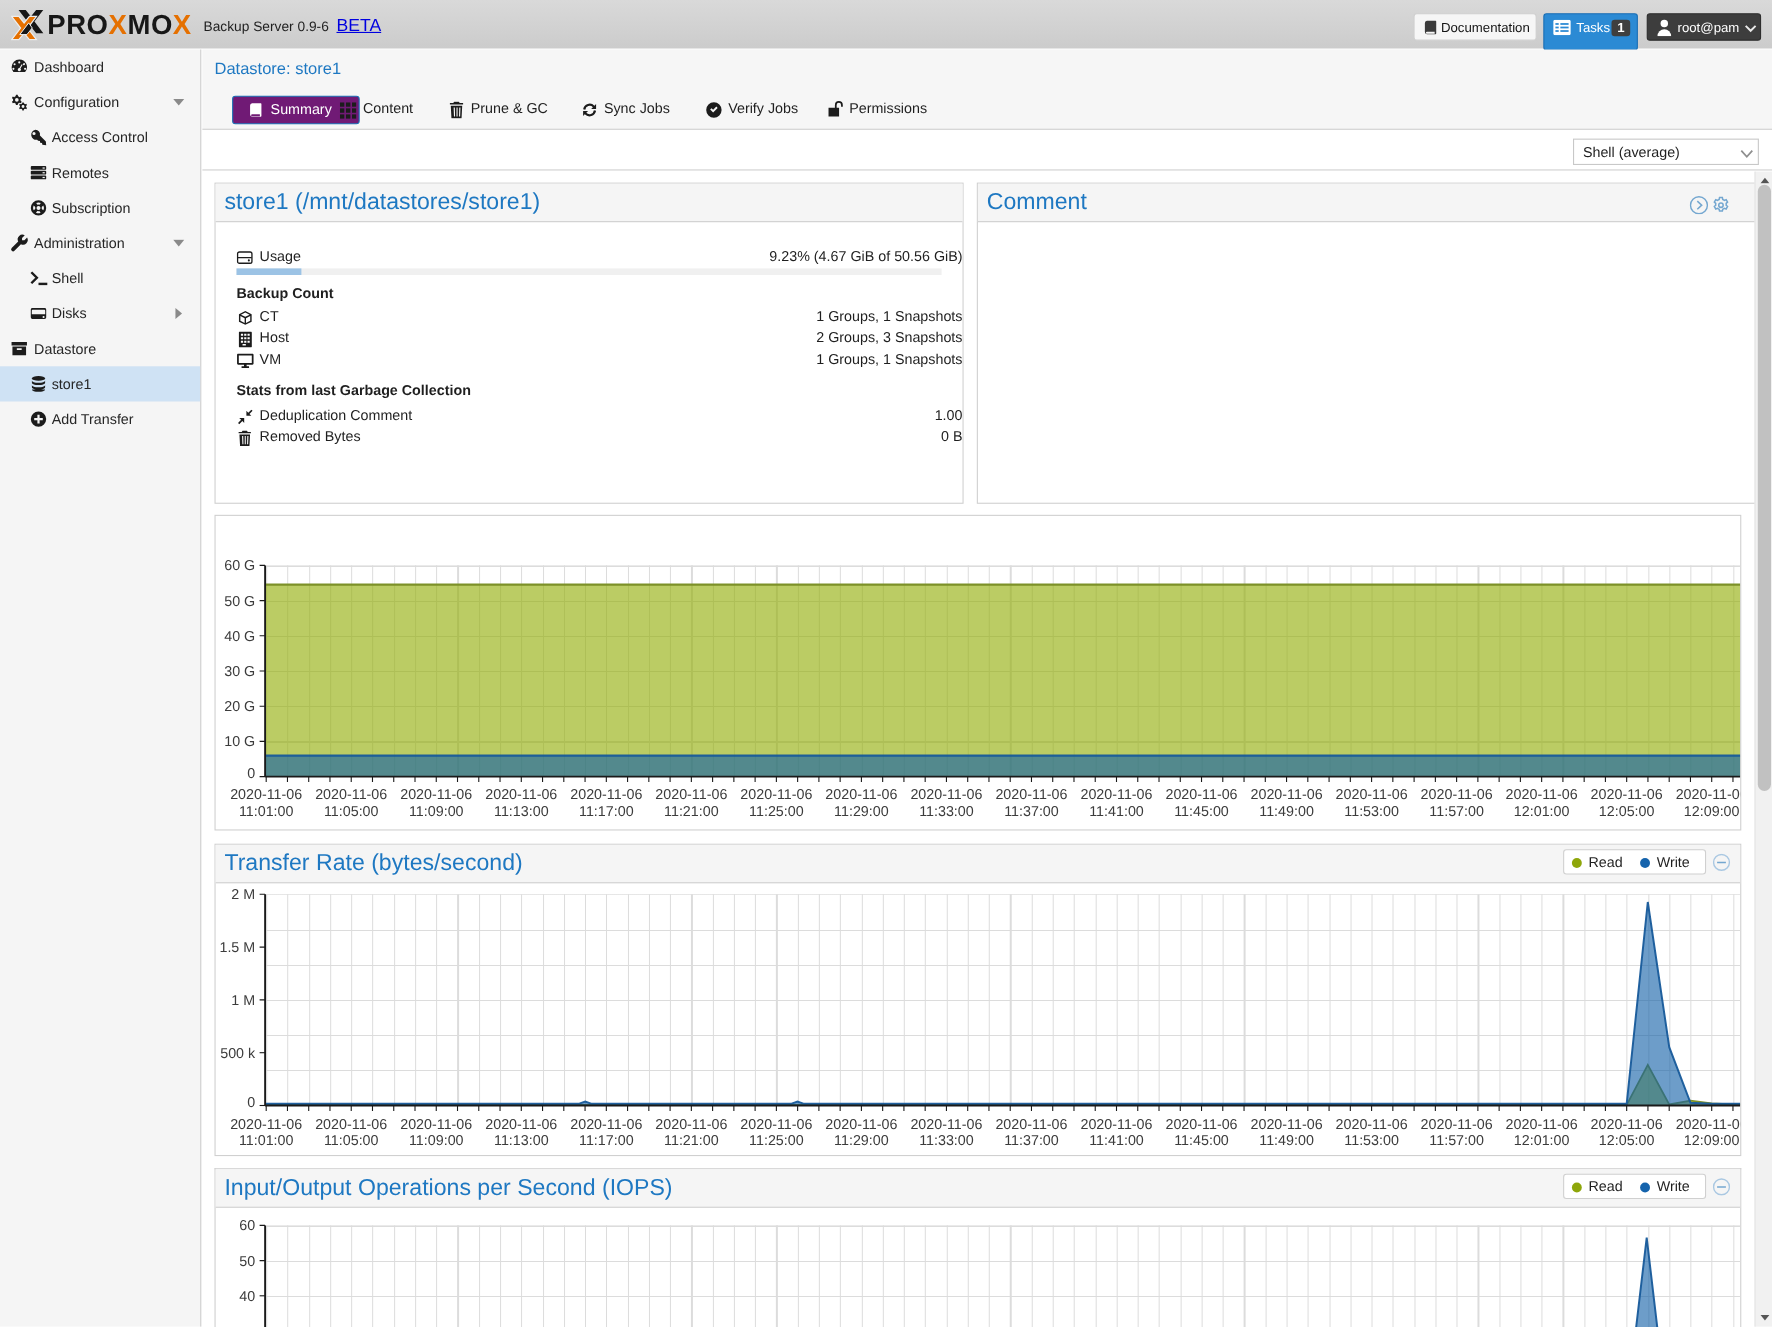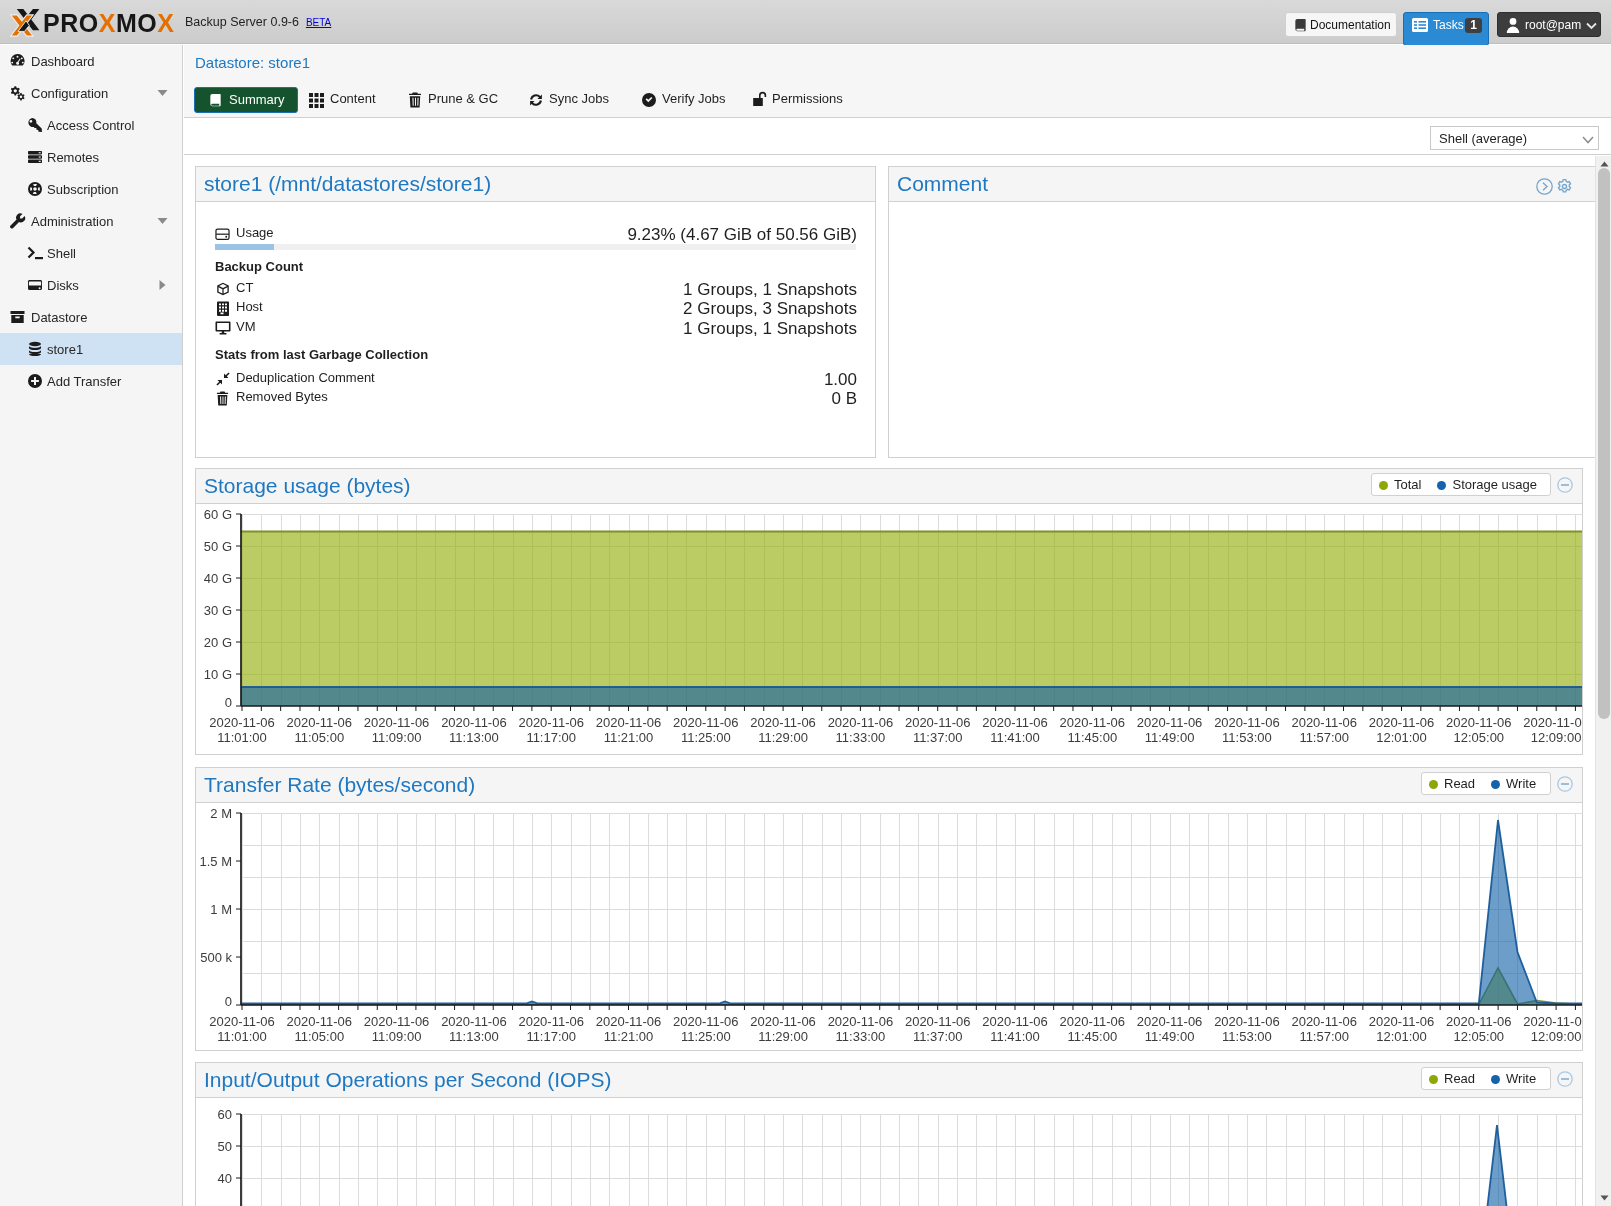--- a/index.html
+++ b/index.html
@@ -17,37 +17,37 @@
  background:#f6f6f6;border-bottom:1px solid #cfcfcf;}
 #toolbar{position:absolute;left:184px;top:119px;width:1427px;height:36px;
  background:#fff;border-bottom:1px solid #cfcfcf;}
 #content{position:absolute;left:184px;top:156px;width:1411px;height:1050px;background:#fff;}
 .panel{position:absolute;border:1px solid #d0d0d0;background:#fff;}
 .phead{position:absolute;left:0;top:0;right:0;height:35px;background:#f5f5f5;
  border-bottom:1px solid #d0d0d0;}
 .ptitle{position:absolute;left:8px;top:50%;transform:translateY(-50%);
  font-size:21px;color:#1e78c2;white-space:nowrap;}
 .row{position:absolute;font-size:13px;color:#1f1f1f;white-space:nowrap;}
-.rv{position:absolute;font-size:17px;color:#1f1f1f;white-space:nowrap;text-align:right;right:18px;}
+.rv{position:absolute;font-size:13px;color:#1f1f1f;white-space:nowrap;text-align:right;right:0;}
 .bold{font-weight:bold;}
 .tab{position:absolute;top:42px;height:26px;font-size:13px;color:#1f1f1f;white-space:nowrap;}
 .legend{position:absolute;height:23px;background:#fff;border:1px solid #d0d0d0;
  border-radius:3px;font-size:13px;color:#1f1f1f;}
 .dot{display:inline-block;width:9px;height:9px;border-radius:50%;vertical-align:-1px;}
 </style>
 </head>
 <body>
 <div id="topbar">
   <svg class="abs" style="left:10px;top:9px" width="30" height="28" viewBox="0 0 30 28">
       <path fill="#171717" d="M6.8 0 H13.3 L18.1 6.0 22.9 0 H29.4 L21.3 10.6 29.4 21.2 H22.9 L18.1 15.2 13.3 21.2 H6.8 L14.9 10.6 Z"></path>
       <path fill="#e57000" stroke="#ededed" stroke-width="1.1" d="M0.6 5.9 H7.1 L11.9 11.9 16.7 5.9 H23.2 L15.1 16.5 23.2 27.1 H16.7 L11.9 21.1 7.1 27.1 H0.6 L8.7 16.5 Z"></path>
       <path fill="#171717" stroke="#ededed" stroke-width="0.9" d="M14.9 10.6 L18.1 15.2 13.3 21.2 H6.8 Z" transform="translate(1.2,1.2)"></path>
   </svg>
   <div class="abs" style="left:43px;top:9px;font-size:25px;font-weight:bold;letter-spacing:0.5px;color:#171717">PR<span>O</span><span style="color:#e57000">X</span>M<span>O</span><span style="color:#e57000">X</span></div>
-  <div class="abs" style="left:185px;top:15px;font-size:12.5px;color:#1f1f1f;">Backup Server 0.9-6&nbsp;&nbsp;<a style="color:#0000e0;text-decoration:underline;font-size:10px;">BETA</a></div>
+  <div class="abs" style="left:185px;top:15px;font-size:12.5px;color:#1f1f1f;">Backup Server 0.9-6&nbsp;&nbsp;<a style="color:#0000e0;text-decoration:underline;font-size:16px;">BETA</a></div>
   <div class="abs" style="left:1285px;top:12px;width:112px;height:25px;background:#f6f6f6;border:1px solid #cfcfcf;border-radius:3px;font-size:12px;color:#141414;">
     <svg class="abs" style="left:7px;top:5px" width="15" height="15" viewBox="0 0 16 16">
         <path fill="#3a3a3a" d="M4.5 1h8c.8 0 1 .4 1 1v11c0 .8-.4 1-1 1h-8A2.2 2.2 0 0 1 2.5 11.8V3.2A2.2 2.2 0 0 1 4.5 1zm0 10.5a1 1 0 0 0 0 2h7.5v-2zM5 3h6v1.2H5z"></path>
       </svg>
     <span class="abs" style="left:24px;top:5px">Documentation</span>
   </div>
   <div class="abs" style="left:1403px;top:12px;width:86px;height:34px;background:#2b8ad4;border:1px solid #1a6eb4;border-radius:3px;font-size:12px;color:#fff;">
     <svg class="abs" style="left:8px;top:5px" width="16" height="14" viewBox="0 0 16 14">
         <rect x="0" y="0" width="16" height="14" rx="1.5" fill="#fff"></rect>
         <rect x="2" y="3" width="3" height="1.6" fill="#2b8ad4"></rect>
@@ -157,21 +157,21 @@
   </div>
   <div class="nav" style="top:320px">
     <svg style="left:27px" width="16" height="16" viewBox="0 0 16 16">
         <path fill="#1c1c1c" d="M8 1a7 7 0 1 0 0 14A7 7 0 0 0 8 1zm3.9 8H9v2.9H7V9H4.1V7H7V4.1h2V7h2.9z"></path>
       </svg>
     <span class="txt" style="left:47px">Add Transfer</span>
   </div>
 </div>
 <div id="mainhead">
   <div class="abs" style="left:11px;top:9px;font-size:15px;color:#1e78c2;">Datastore: store1</div>
-  <div class="abs tab" style="left:10px;width:104px;background:#14532d;border:1px solid #1a6eb4;border-radius:3px;color:#fff;">
+  <div class="abs tab" style="left:27px;width:116px;background:#701a75;border:1px solid #1a6eb4;border-radius:3px;color:#fff;">
     <svg class="abs" style="left:13px;top:5px" width="15" height="15" viewBox="0 0 16 16">
         <path fill="#fff" d="M4.5 1h8c.8 0 1 .4 1 1v11c0 .8-.4 1-1 1h-8A2.2 2.2 0 0 1 2.5 11.8V3.2A2.2 2.2 0 0 1 4.5 1zm0 10.5a1 1 0 0 0 0 2h7.5v-2zM5 3h6v1.2H5z"></path>
       </svg>
     <span class="abs" style="left:34px;top:4px">Summary</span>
   </div>
   <div class="abs tab" style="left:125px;">
     <svg class="abs" style="left:0px;top:6px" width="15" height="15" viewBox="0 0 15 15">
         <g fill="#1c1c1c">
           <rect x="0" y="0" width="4" height="4"></rect>
           <rect x="5.5" y="0" width="4" height="4"></rect>
@@ -272,28 +272,20 @@
   <svg class="abs" style="left:647px;top:11px" width="17" height="17" viewBox="0 0 17 17">
       <circle cx="8.5" cy="8.5" r="7.7" fill="none" stroke="#74a7d0" stroke-width="1.3"></circle>
       <path d="M7 4.8 L11 8.5 L7 12.2" fill="none" stroke="#74a7d0" stroke-width="1.4"></path>
     </svg>
   <svg class="abs" style="left:667px;top:11px" width="17" height="17" viewBox="0 0 16 16">
       <path fill="none" stroke="#74a7d0" stroke-width="1.3" d="M6.8 1.5h2.4l.35 1.6a5 5 0 0 1 1.35.8l1.55-.55 1.2 2.1-1.2 1.05a5 5 0 0 1 0 1.6l1.2 1.05-1.2 2.1-1.55-.55a5 5 0 0 1-1.35.8l-.35 1.6H6.8l-.35-1.6a5 5 0 0 1-1.35-.8l-1.55.55-1.2-2.1 1.2-1.05a5 5 0 0 1 0-1.6L2.35 5.45l1.2-2.1 1.55.55a5 5 0 0 1 1.35-.8z"></path>
       <circle cx="8" cy="8" r="1.9" fill="none" stroke="#74a7d0" stroke-width="1.3"></circle>
     </svg>
 </div>
 <div class="panel" style="left:195px;top:468px;width:1388px;height:287px;">
-  <div class="phead">
-      <span class="ptitle">Storage usage (bytes)</span>
-  <div class="legend" style="left:1175px;top:4px;width:180px;line-height:21px;white-space:nowrap;padding-left:7px;"><span class="dot" style="background:#8ea60a;margin:0 6px 0 0"></span><span style="margin-right:16px">Total</span><span class="dot" style="background:#1563ac;margin:0 6px 0 0"></span><span style="margin-right:16px">Storage usage</span></div>
-  <svg class="abs" style="left:1361px;top:8px" width="16" height="16" viewBox="0 0 16 16">
-        <circle cx="8" cy="8" r="7.2" fill="none" stroke="#aac8e2" stroke-width="1.3"></circle>
-        <line x1="4" y1="8" x2="12" y2="8" stroke="#74a7d0" stroke-width="1.4"></line>
-      </svg>
-    </div>
   <div class="abs" style="left:45px;top:45px;width:1341px;height:192px;background-image:repeating-linear-gradient(90deg,#dcdcdc 0px,#dcdcdc 1px,transparent 1px,transparent 19.3250px),repeating-linear-gradient(180deg,#dcdcdc 0px,#dcdcdc 1px,transparent 1px,transparent 32px);background-position:1px 0px,0px 0px;"></div>
   <svg class="abs" style="left:0px;top:35px" width="1386" height="251">
 <text x="36" y="14.5" text-anchor="end" font-size="13" fill="#3c3c3c">60 G</text>
 <text x="36" y="46.5" text-anchor="end" font-size="13" fill="#3c3c3c">50 G</text>
 <text x="36" y="78.5" text-anchor="end" font-size="13" fill="#3c3c3c">40 G</text>
 <text x="36" y="110.5" text-anchor="end" font-size="13" fill="#3c3c3c">30 G</text>
 <text x="36" y="142.5" text-anchor="end" font-size="13" fill="#3c3c3c">20 G</text>
 <text x="36" y="174.5" text-anchor="end" font-size="13" fill="#3c3c3c">10 G</text>
 <text x="36" y="203.0" text-anchor="end" font-size="13" fill="#3c3c3c">0</text>
 <text x="46.0" y="222.6" text-anchor="middle" font-size="13" fill="#3c3c3c">2020-11-06</text>

